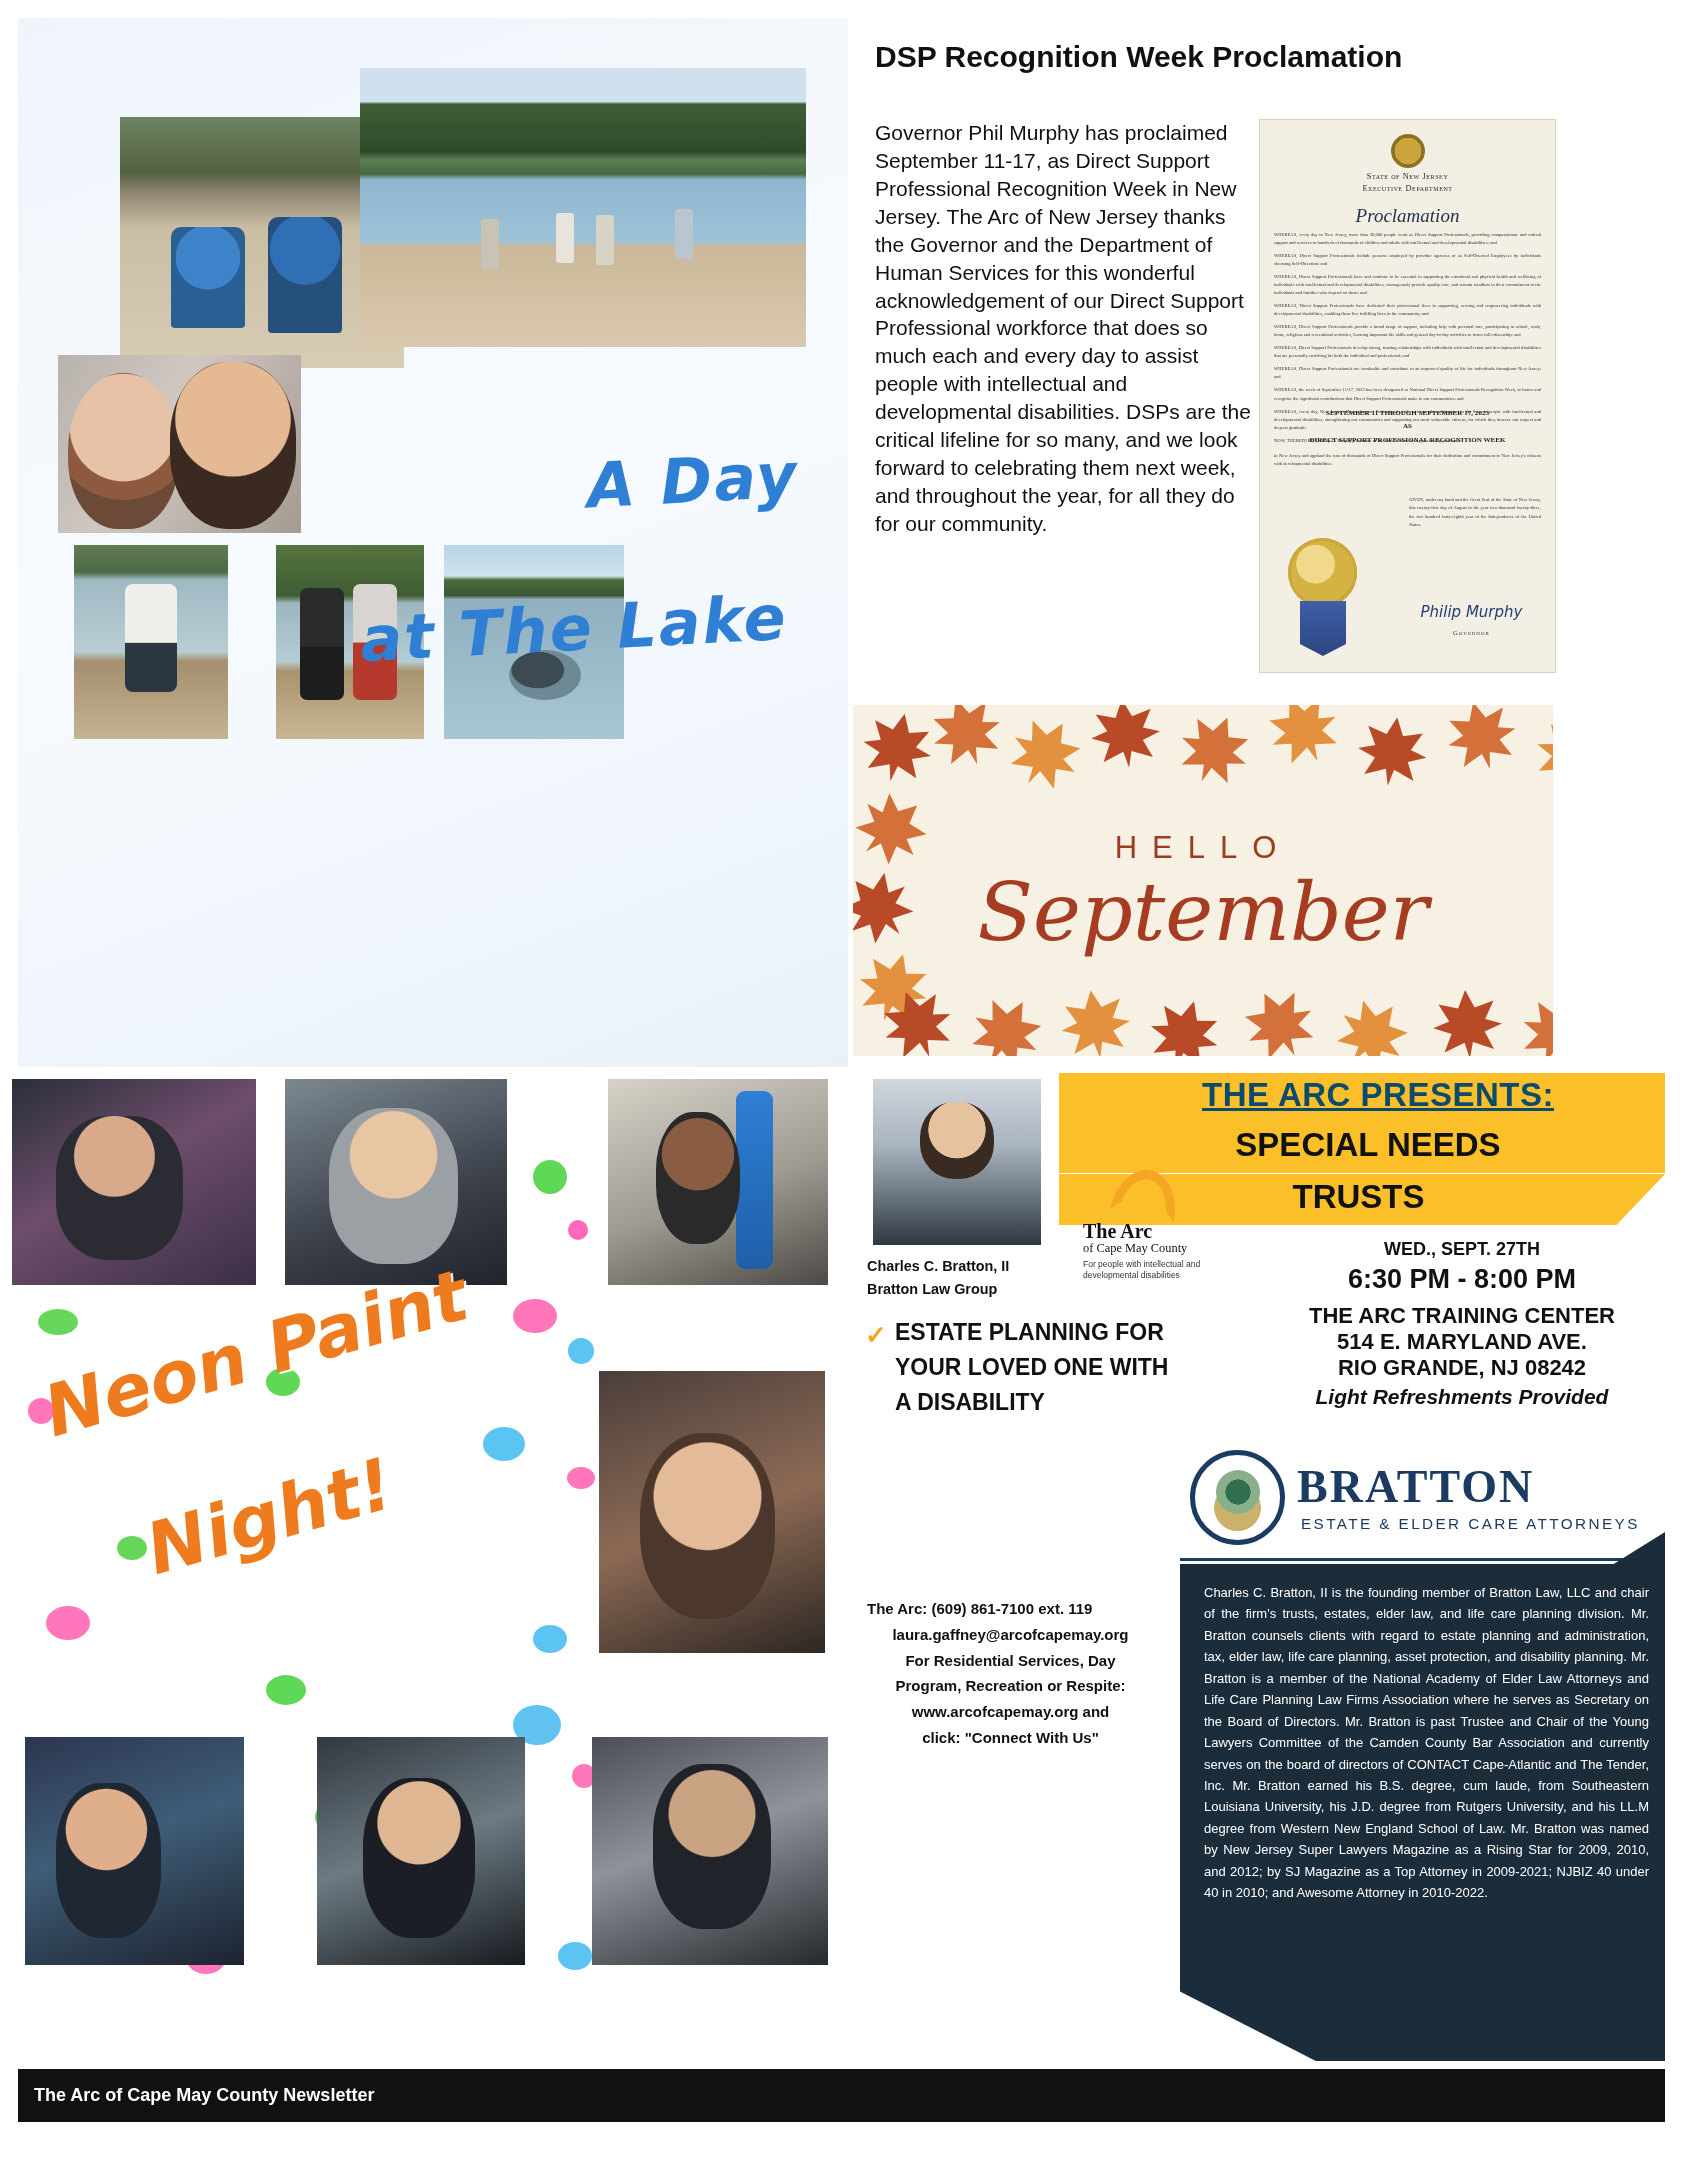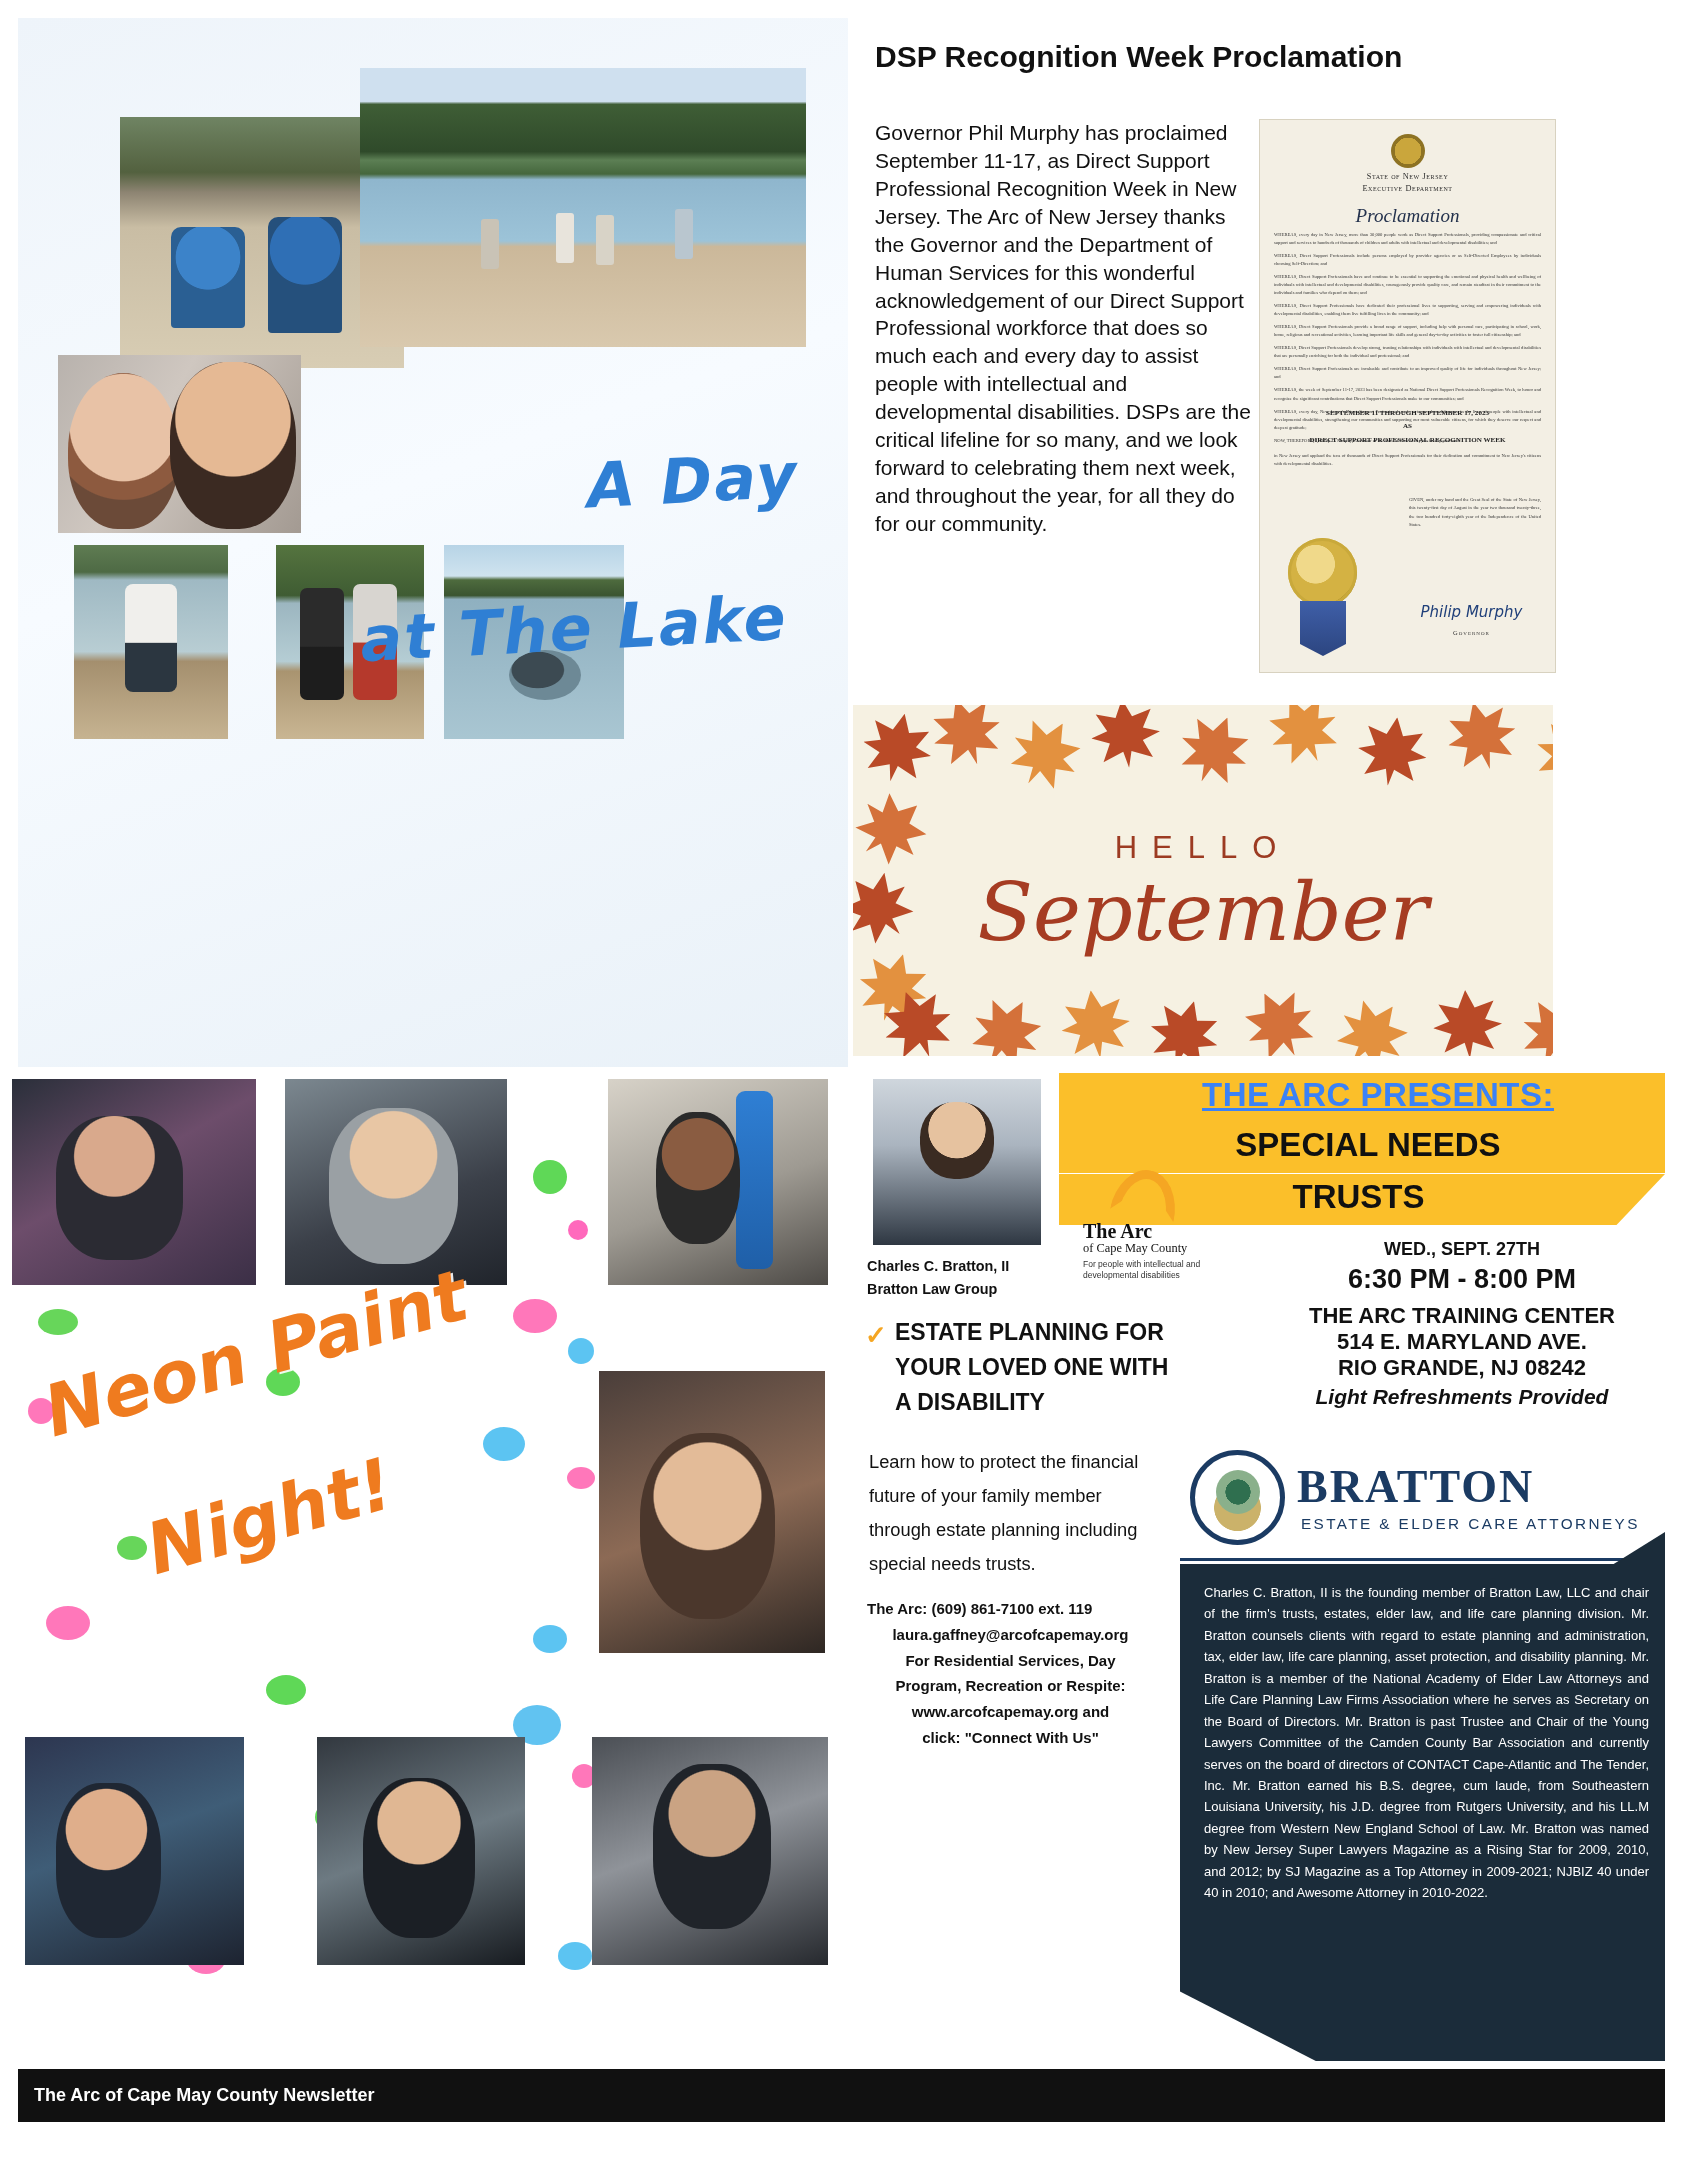--- a/index.html
+++ b/index.html
@@ -324,21 +324,21 @@
     position:absolute; left:206px; top:51px; width:606px; height:51px;
     background:#fbbf2a;
   }
   .yellow-band3 {
     position:absolute; left:206px; top:103px; width:606px; height:51px;
     background:#fbbf2a;
     clip-path: polygon(0 0, 100% 0, 92% 100%, 0 100%);
   }
   .hdr-t1 {
     position:absolute; left:238px; top:5px; width:574px;
-    font-size:33px; font-weight:bold; color:#3b82f6; text-decoration: underline;
+    font-size:33px; font-weight:bold; color:#0c4a6e; text-decoration: underline;
     text-align:center; letter-spacing:0.5px;
   }
   .hdr-t2 {
     position:absolute; left:238px; top:55px; width:554px;
     font-size:33px; font-weight:bold; color:#111; text-align:center;
   }
   .hdr-t3 {
     position:absolute; left:238px; top:107px; width:535px;
     font-size:33px; font-weight:bold; color:#111; text-align:center;
   }
@@ -560,21 +560,20 @@
       <div class="ev-1">WED., SEPT. 27TH</div>
       <div class="ev-2">6:30 PM - 8:00 PM</div>
       <div class="ev-3">THE ARC TRAINING CENTER</div>
       <div class="ev-4">514  E. MARYLAND AVE.</div>
       <div class="ev-5">RIO GRANDE, NJ 08242</div>
       <div class="ev-6">Light Refreshments Provided</div>
     </div>
 
     <div class="check">✓</div>
     <div class="estate-head">ESTATE PLANNING FOR YOUR LOVED ONE WITH A DISABILITY</div>
-    <div class="estate-body">Learn how to protect the financial future of your family member through estate planning including special needs trusts.</div>
 
     <div class="contact">
       <div>The Arc: (609) 861-7100 ext. 119</div>
       <div class="ctr">laura.gaffney@arcofcapemay.org</div>
       <div class="ctr">For Residential Services, Day</div>
       <div class="ctr">Program, Recreation or Respite:</div>
       <div class="ctr">www.arcofcapemay.org and</div>
       <div class="ctr">click: "Connect With Us"</div>
     </div>
 

